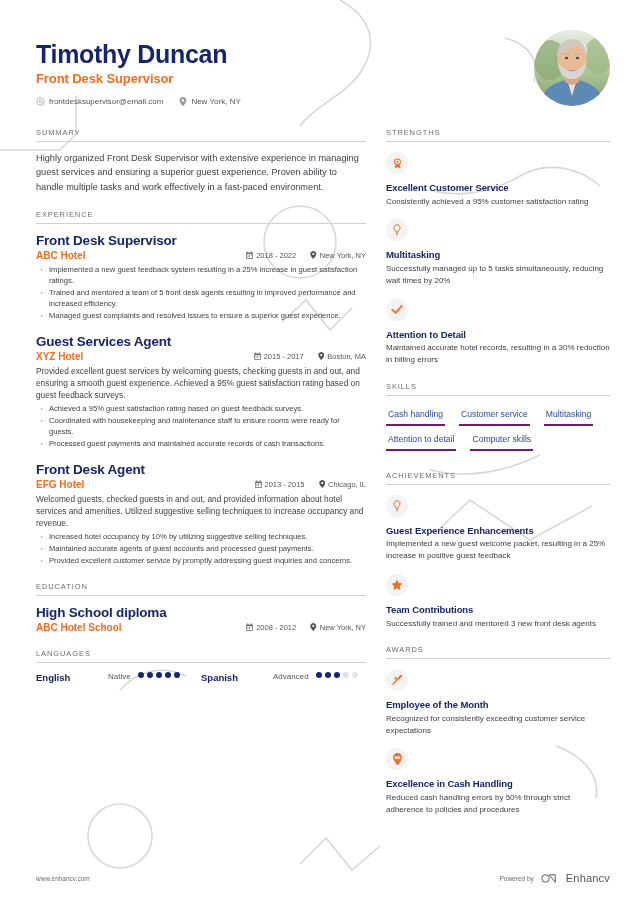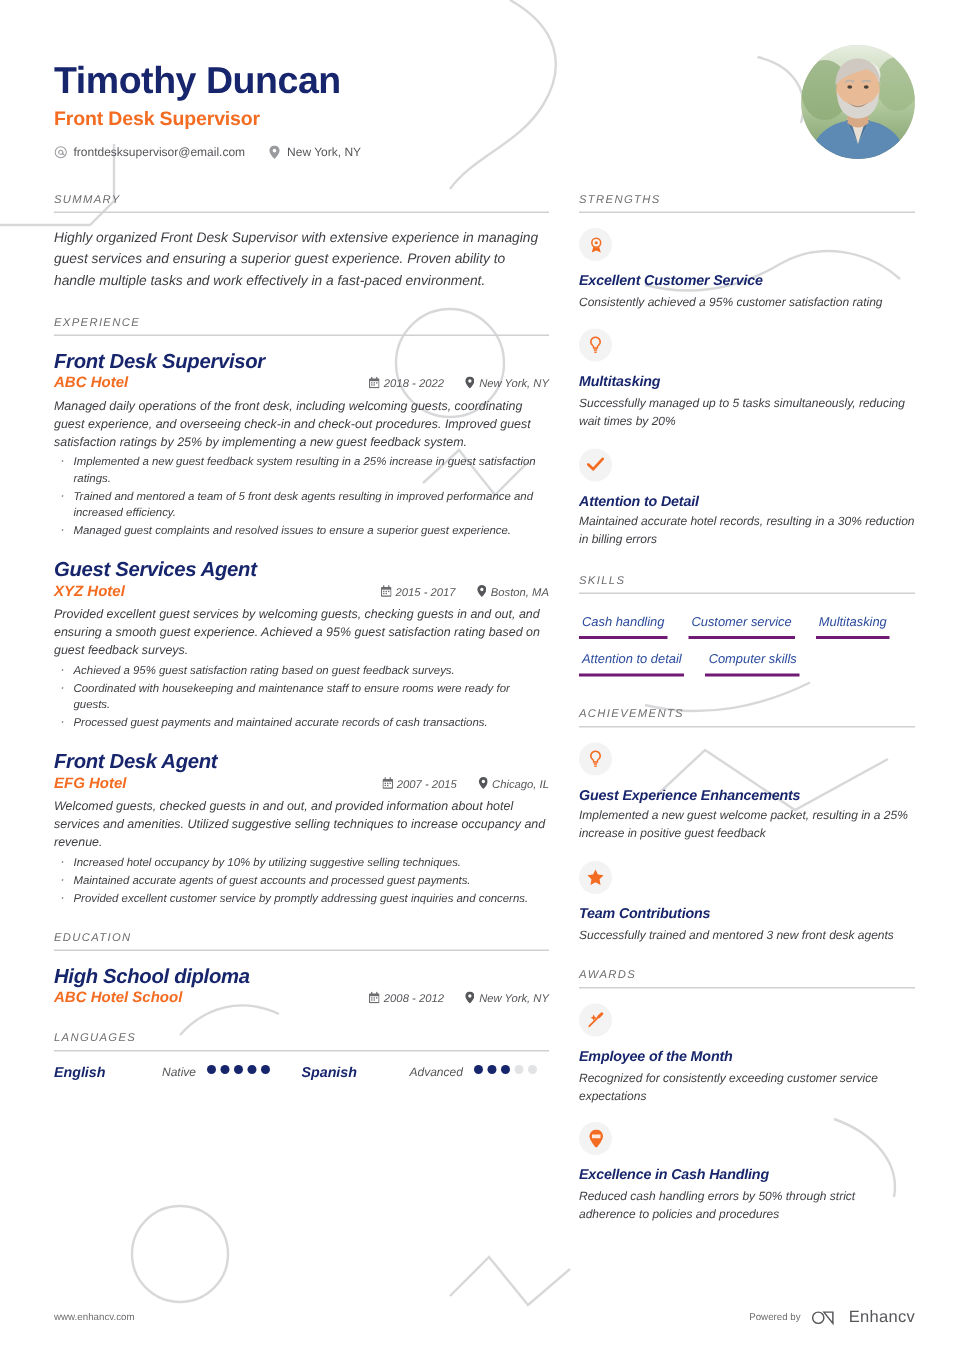--- a/index.html
+++ b/index.html
@@ -70,21 +70,21 @@
     width: 76px;
     height: 76px;
     border-radius: 50%;
     overflow: hidden;
     flex: none;
     position: relative;
     background: #cfd8c8;
   }
   .avatar svg { display: block; }
 
-  .cols { display: flex; gap: 20px; font-style: italic; }
+  .cols { display: flex; gap: 20px; }
   .col-left { width: 330px; flex: none; }
   .col-right { width: 224px; flex: none; }
 
   .sec-title {
     font-size: 7.5px;
     letter-spacing: 0.9px;
     color: #6c6d70;
     text-transform: uppercase;
     padding-bottom: 4px;
     border-bottom: 1px solid #cfd0d2;
@@ -369,21 +369,20 @@
                       <span>2018 - 2022</span>
                     </span>
         <span class="m">
                       <svg width="6.5" height="8" viewBox="0 0 12 16" fill="#55565a">
                         <path d="M6 0C2.7 0 0 2.7 0 6c0 4.2 6 10 6 10s6-5.8 6-10c0-3.3-2.7-6-6-6zm0 8.2A2.2 2.2 0 1 1 6 3.8a2.2 2.2 0 0 1 0 4.4z"></path>
                       </svg>
                       <span>New York, NY</span>
                     </span>
       </div>
     </div>
-    <div class="job-desc">Managed daily operations of the front desk, including welcoming guests, coordinating guest experience, and overseeing check-in and check-out procedures. Improved guest satisfaction ratings by 25% by implementing a new guest feedback system.</div>
     <ul class="bullets">
       <li>Implemented a new guest feedback system resulting in a 25% increase in guest satisfaction ratings.</li>
                   <li>Trained and mentored a team of 5 front desk agents resulting in improved performance and increased efficiency.</li>
                   <li>Managed guest complaints and resolved issues to ensure a superior guest experience.</li>
     </ul>
   </div>
   <div class="job">
     <div class="job-title">Guest Services Agent</div>
     <div class="job-sub">
       <div class="company">XYZ Hotel</div>
@@ -427,21 +426,21 @@
                         <rect x="0" y="2" width="12" height="11" rx="1"></rect>
                         <rect x="1.2" y="5" width="9.6" height="6.6" fill="#ffffff"></rect>
                         <rect x="2.4" y="0" width="1.4" height="3.4"></rect>
                         <rect x="8.2" y="0" width="1.4" height="3.4"></rect>
                         <rect x="2.4" y="6.2" width="1.6" height="1.5" fill="#6c6d70"></rect>
                         <rect x="5.2" y="6.2" width="1.6" height="1.5" fill="#6c6d70"></rect>
                         <rect x="8" y="6.2" width="1.6" height="1.5" fill="#6c6d70"></rect>
                         <rect x="2.4" y="8.6" width="1.6" height="1.5" fill="#6c6d70"></rect>
                         <rect x="5.2" y="8.6" width="1.6" height="1.5" fill="#6c6d70"></rect>
                       </svg>
-                      <span>2007 - 2015</span>
+                      <span>2013 - 2015</span>
                     </span>
         <span class="m">
                       <svg width="6.5" height="8" viewBox="0 0 12 16" fill="#55565a">
                         <path d="M6 0C2.7 0 0 2.7 0 6c0 4.2 6 10 6 10s6-5.8 6-10c0-3.3-2.7-6-6-6zm0 8.2A2.2 2.2 0 1 1 6 3.8a2.2 2.2 0 0 1 0 4.4z"></path>
                       </svg>
                       <span>Chicago, IL</span>
                     </span>
       </div>
     </div>
     <div class="job-desc">Welcomed guests, checked guests in and out, and provided information about hotel services and amenities. Utilized suggestive selling techniques to increase occupancy and revenue.</div>

